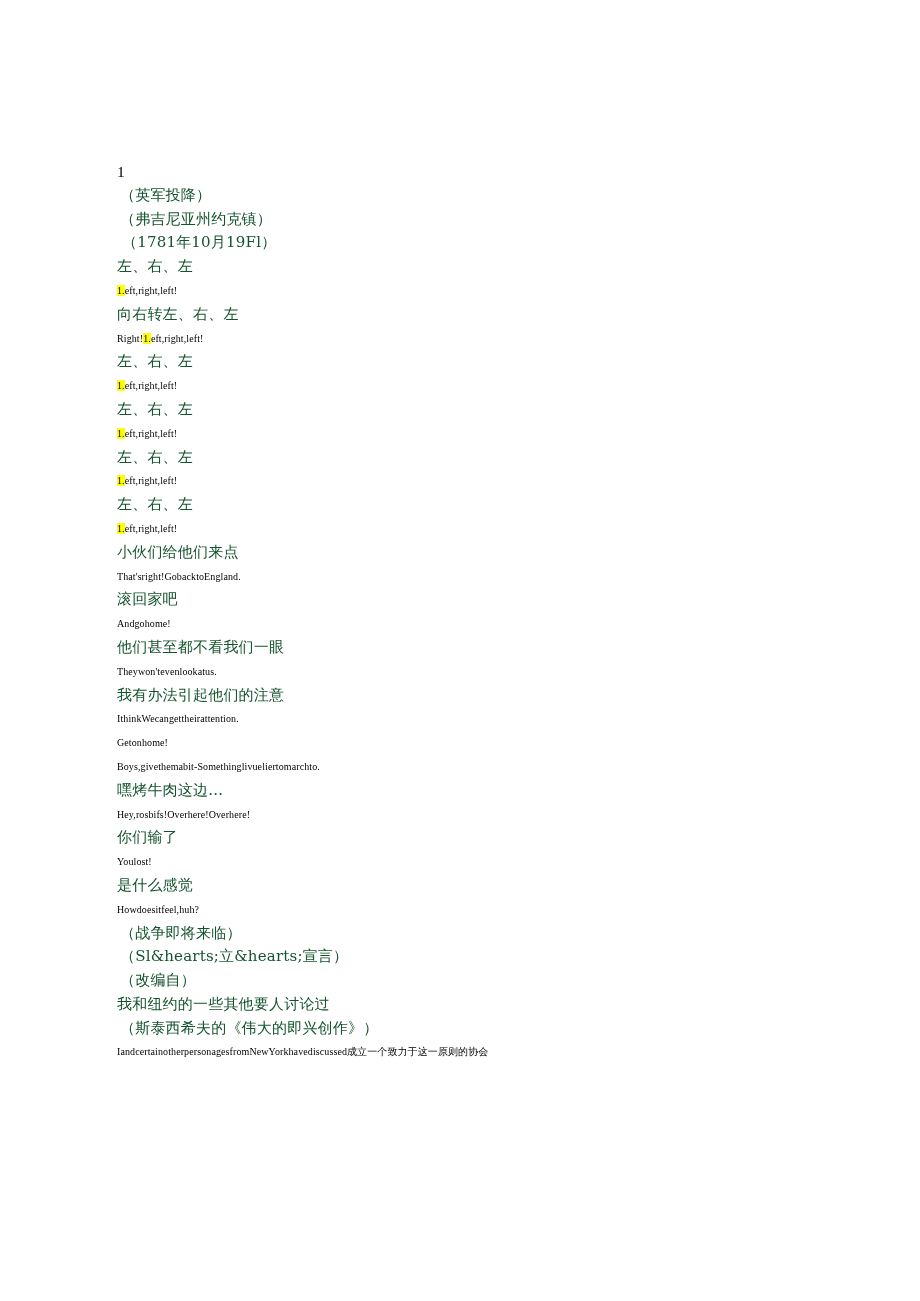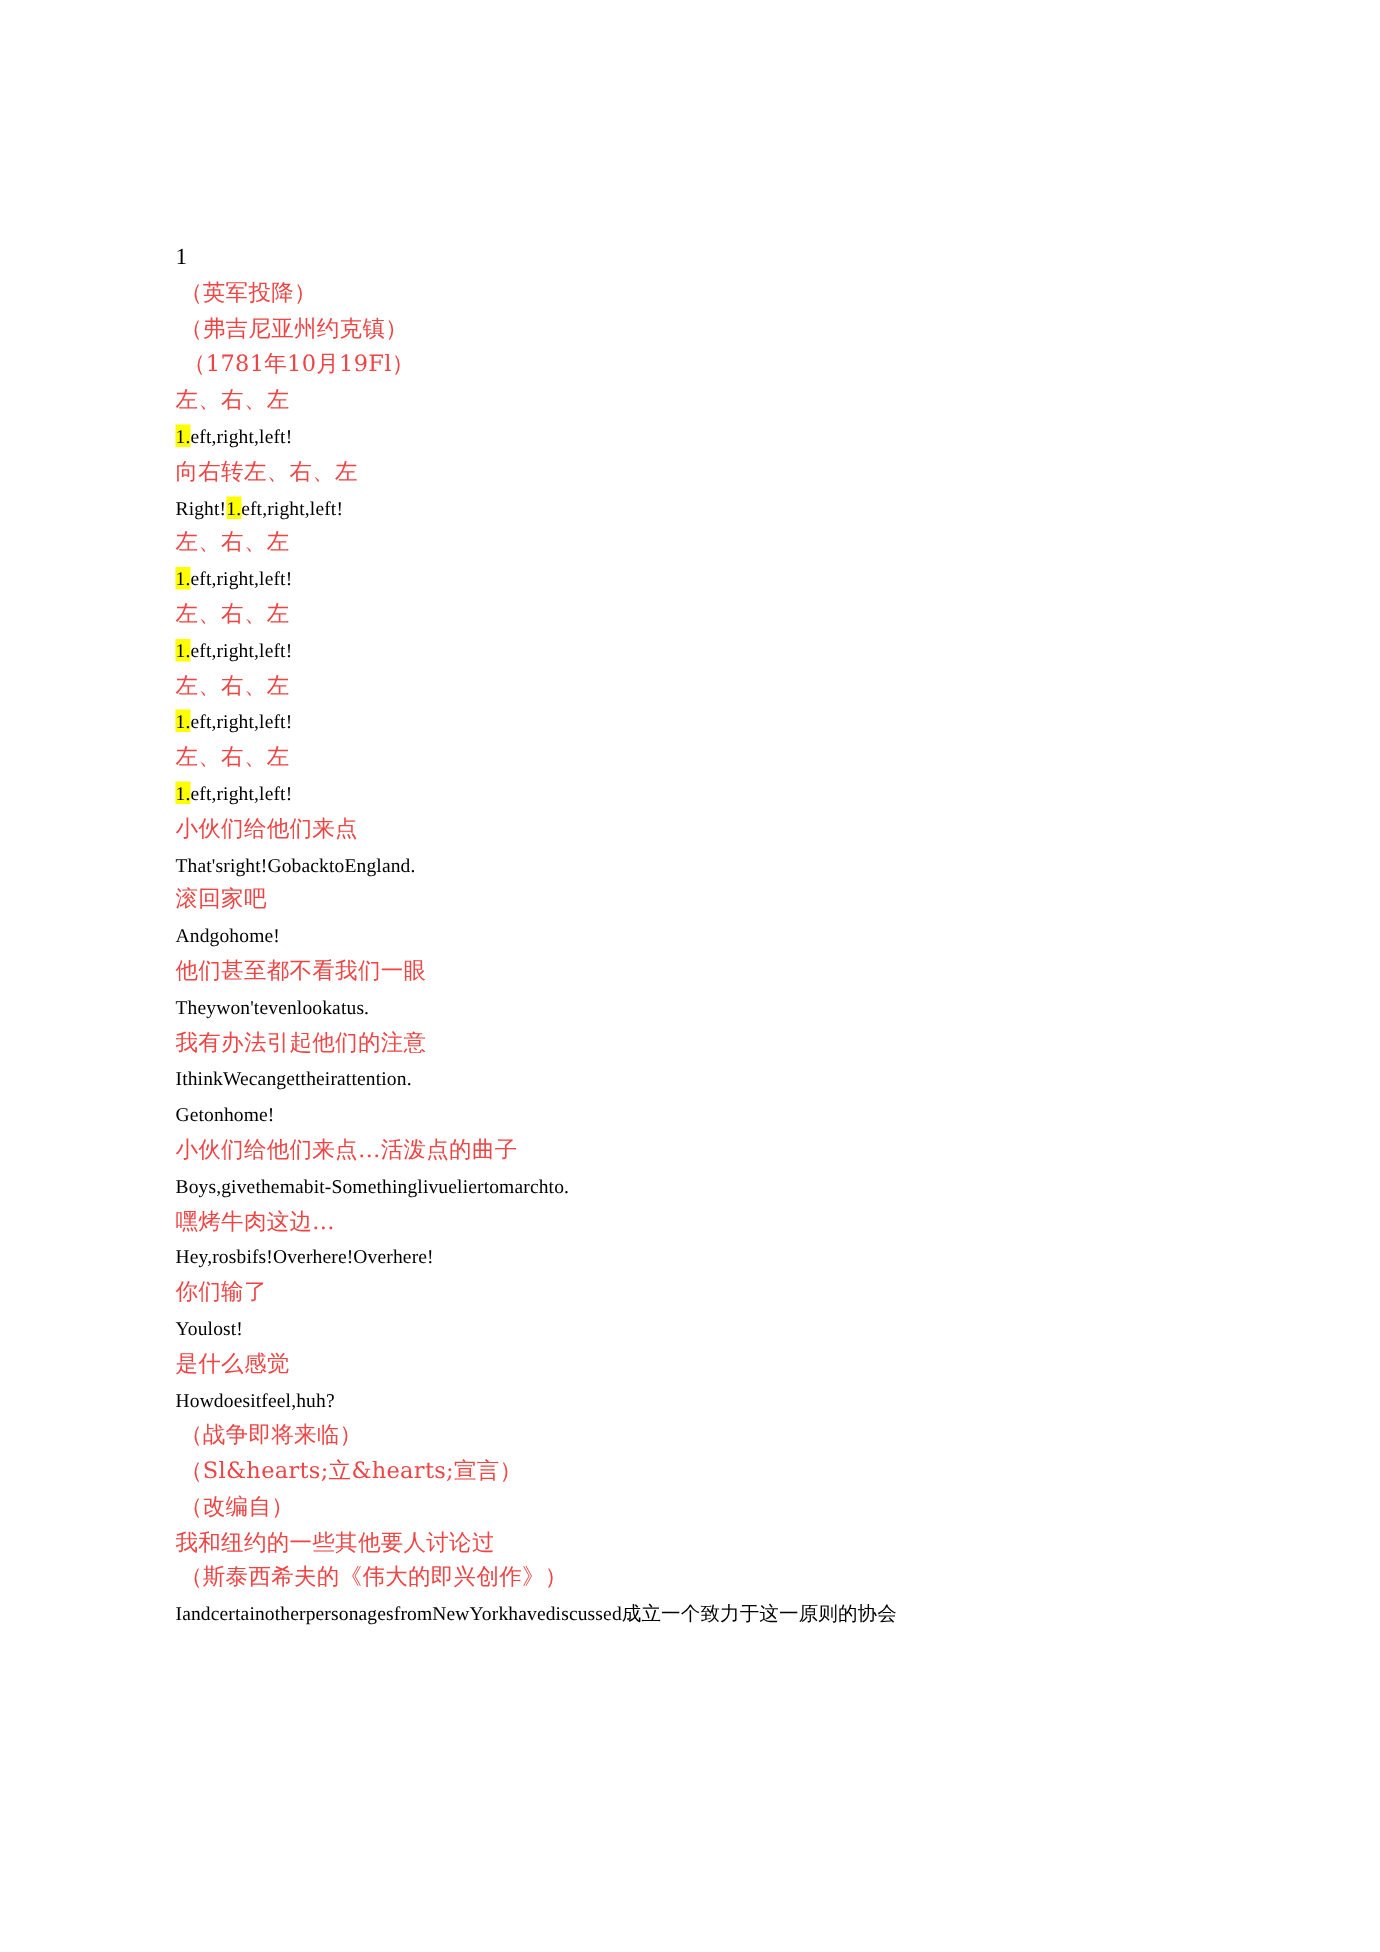--- a/index.html
+++ b/index.html
@@ -30,35 +30,35 @@
     left: 117px;
     top: 160px;
     width: 760px;
   }
 
   
   .line {
     height: 23.8px;
     line-height: 23.8px;
     white-space: pre;
-    font-size: 13px;
+    font-size: 10px;
     color: #000000;
   }
 
   
   .line.en {
     font-family: "Liberation Serif", "DejaVu Serif", serif;
     color: #000000;
     letter-spacing: 0.1px;
   }
 
   
   .line.zh {
     font-family: "DejaVu Serif", "Liberation Serif", serif;
-    color: #ef4444;
+    color: #14532d;
     font-size: 15px;
     letter-spacing: 0.2px;
   }
 
   
   .line.paren {
     padding-left: 3px;
   }
 
   
@@ -102,21 +102,20 @@
       <div class="line en"><span class="hl">1.</span><span>eft,right,left!</span></div>
       <div class="line zh">小伙们给他们来点</div>
       <div class="line en">That'sright!GobacktoEngland.</div>
       <div class="line zh">滚回家吧</div>
       <div class="line en">Andgohome!</div>
       <div class="line zh">他们甚至都不看我们一眼</div>
       <div class="line en">Theywon'tevenlookatus.</div>
       <div class="line zh">我有办法引起他们的注意</div>
       <div class="line en">IthinkWecangettheirattention.</div>
       <div class="line en">Getonhome!</div>
-      <div class="line zh">小伙们给他们来点…活泼点的曲子</div>
       <div class="line en">Boys,givethemabit-Somethinglivueliertomarchto.</div>
       <div class="line zh">嘿烤牛肉这边...</div>
       <div class="line en">Hey,rosbifs!Overhere!Overhere!</div>
       <div class="line zh">你们输了</div>
       <div class="line en">Youlost!</div>
       <div class="line zh">是什么感觉</div>
       <div class="line en">Howdoesitfeel,huh?</div>
       <div class="line zh paren">（战争即将来临）</div>
       <div class="line zh paren">（Sl&amp;hearts;立&amp;hearts;宣言）</div>
       <div class="line zh paren">（改编自）</div>

